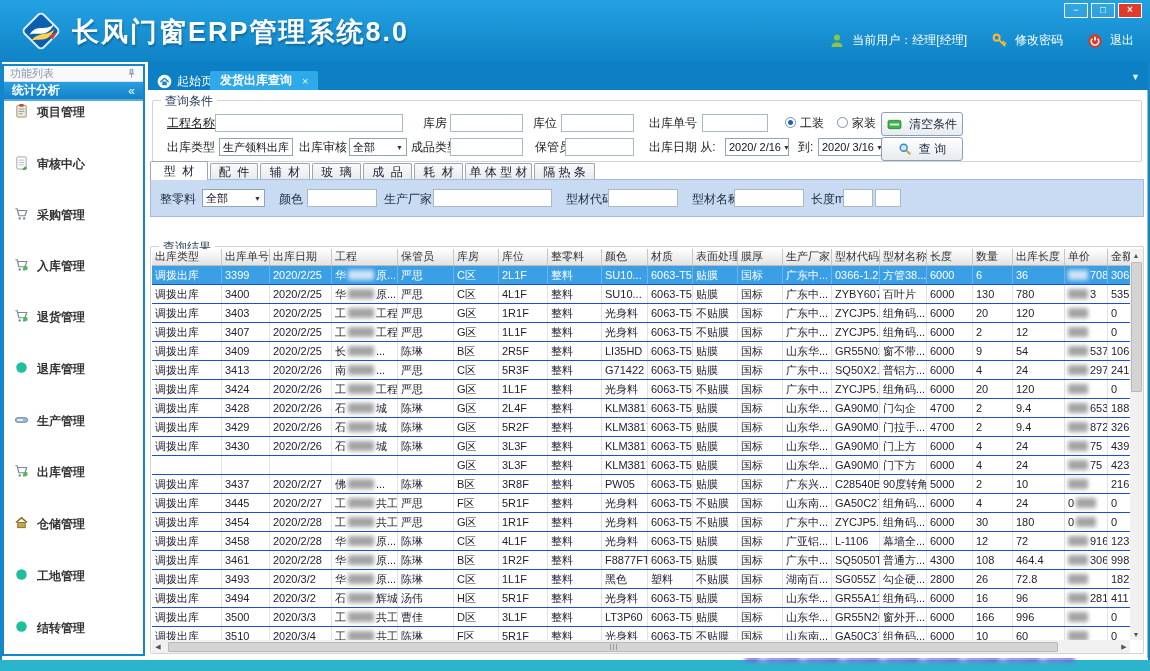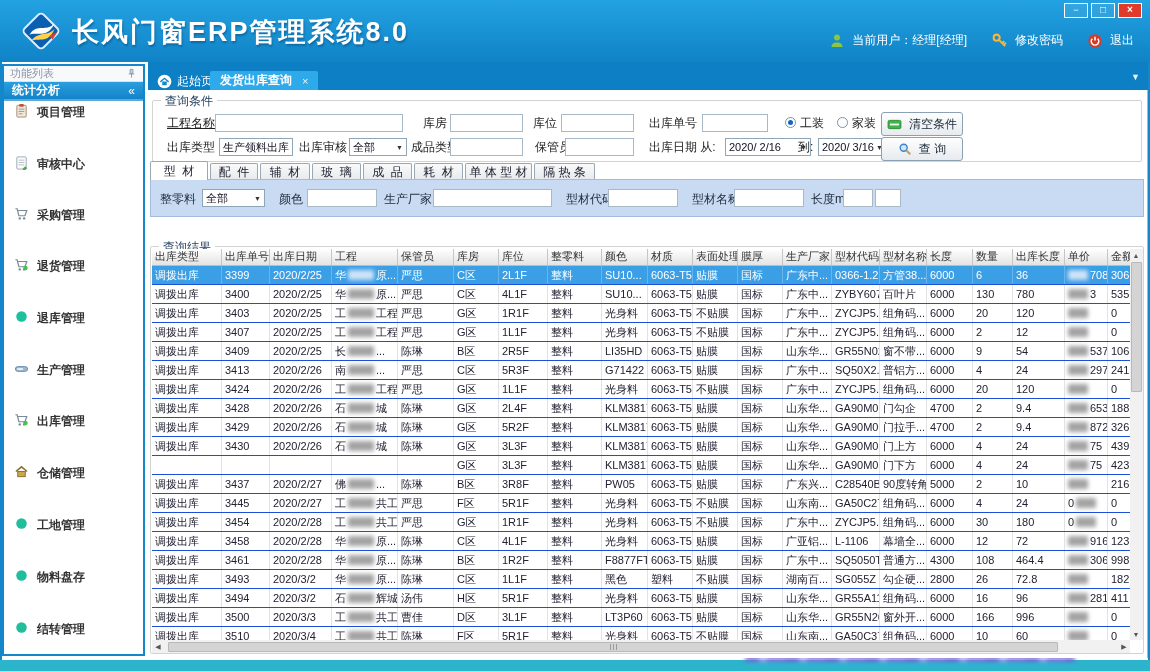--- a/index.html
+++ b/index.html
@@ -244,62 +244,65 @@
           </svg></span>
         <span>采购管理</span>
       </div>
       <div class="sgroup">
         <span><svg width="15" height="14" viewBox="0 0 16 16">
             <path d="M1 2h2l2 8h7l2-6H4" fill="none" stroke="#7a8a99" stroke-width="1.4"></path>
             <circle cx="6" cy="13" r="1.4" fill="#7a8a99"></circle>
             <circle cx="11" cy="13" r="1.4" fill="#7a8a99"></circle>
             <circle cx="12.5" cy="11.5" r="2.6" fill="#47c24e"></circle>
           </svg></span>
-        <span>退货管理</span>
-      </div>
-      <div class="sgroup">
-        <span><svg width="15" height="15" viewBox="0 0 16 16">
-            <circle cx="8" cy="8" r="5.6" fill="#1fbf9e"></circle>
-          </svg></span>
-        <span>退库管理</span>
-      </div>
-      <div class="sgroup">
-        <span><svg width="15" height="15" viewBox="0 0 16 16">
-            <rect x="1.5" y="6" width="13" height="5" rx="2.5" fill="#9db9cf" stroke="#6487a5"></rect>
-            <rect x="3.5" y="7.8" width="6" height="1.6" fill="#fff"></rect>
-          </svg></span>
-        <span>生产管理</span>
+        <span>入库管理</span>
       </div>
       <div class="sgroup">
         <span><svg width="15" height="14" viewBox="0 0 16 16">
             <path d="M1 2h2l2 8h7l2-6H4" fill="none" stroke="#7a8a99" stroke-width="1.4"></path>
             <circle cx="6" cy="13" r="1.4" fill="#7a8a99"></circle>
             <circle cx="11" cy="13" r="1.4" fill="#7a8a99"></circle>
             <circle cx="12.5" cy="11.5" r="2.6" fill="#47c24e"></circle>
           </svg></span>
+        <span>退货管理</span>
+      </div>
+      <div class="sgroup">
+        <span><svg width="15" height="15" viewBox="0 0 16 16">
+            <circle cx="8" cy="8" r="5.6" fill="#1fbf9e"></circle>
+          </svg></span>
+        <span>退库管理</span>
+      </div>
+      <div class="sgroup">
+        <span><svg width="15" height="15" viewBox="0 0 16 16">
+            <rect x="1.5" y="6" width="13" height="5" rx="2.5" fill="#9db9cf" stroke="#6487a5"></rect>
+            <rect x="3.5" y="7.8" width="6" height="1.6" fill="#fff"></rect>
+          </svg></span>
+        <span>生产管理</span>
+      </div>
+      <div class="sgroup">
+        <span><svg width="15" height="14" viewBox="0 0 16 16">
+            <path d="M1 2h2l2 8h7l2-6H4" fill="none" stroke="#7a8a99" stroke-width="1.4"></path>
+            <circle cx="6" cy="13" r="1.4" fill="#7a8a99"></circle>
+            <circle cx="11" cy="13" r="1.4" fill="#7a8a99"></circle>
+            <circle cx="12.5" cy="11.5" r="2.6" fill="#47c24e"></circle>
+          </svg></span>
         <span>出库管理</span>
       </div>
       <div class="sgroup">
         <span><svg width="15" height="15" viewBox="0 0 16 16">
             <path d="M2 8 8 3l6 5" fill="none" stroke="#8a6d2f" stroke-width="1.6"></path>
             <rect x="4" y="8" width="8" height="5.5" fill="#caa84a" stroke="#8a6d2f"></rect>
           </svg></span>
         <span>仓储管理</span>
       </div>
       <div class="sgroup">
         <span><svg width="15" height="15" viewBox="0 0 16 16">
             <circle cx="8" cy="8" r="5.6" fill="#1fbf9e"></circle>
           </svg></span>
         <span>工地管理</span>
-      </div>
-      <div class="sgroup">
-        <span><svg width="15" height="15" viewBox="0 0 16 16">
-            <circle cx="8" cy="8" r="5.6" fill="#1fbf9e"></circle>
-          </svg></span>
-        <span>物料盘存</span>
       </div>
       <div class="sgroup">
         <span><svg width="15" height="15" viewBox="0 0 16 16">
             <circle cx="8" cy="8" r="5.6" fill="#1fbf9e"></circle>
           </svg></span>
         <span>结转管理</span>
       </div>
       <div class="sgroup">
         <span><svg width="15" height="15" viewBox="0 0 16 16">
             <circle cx="8" cy="8" r="5.6" fill="#1fbf9e"></circle>
@@ -379,21 +382,21 @@
       <div class="flabel" style="left:146px;top:37px;">出库审核</div>
       <div class="combo" style="left:196px;top:37px;width:58px;">
         <span>全部</span>
           <span class="arw">▼</span>
       </div>
       <div class="flabel" style="left:258px;top:37px;">成品类型</div>
       <div class="tbx" style="left:297px;top:37px;width:73px;"></div>
       <div class="flabel" style="left:382px;top:37px;">保管员</div>
       <div class="tbx" style="left:412px;top:37px;width:69px;"></div>
       <div class="flabel" style="left:496px;top:37px;">出库日期 从:</div>
-      <div class="combo" style="left:572px;top:37px;width:86px;">
+      <div class="combo" style="left:572px;top:37px;width:64px;">
         <span>2020/ 2/16</span>
           <span class="arw">▼</span>
       </div>
       <div class="flabel" style="left:645px;top:37px;">到:</div>
       <div class="combo" style="left:665px;top:37px;width:64px;">
         <span>2020/ 3/16</span>
           <span class="arw">▼</span>
       </div>
       <div class="wbtn" style="left:728px;top:36px;width:80px;height:22px;">
         <svg width="14" height="14" viewBox="0 0 16 16">

